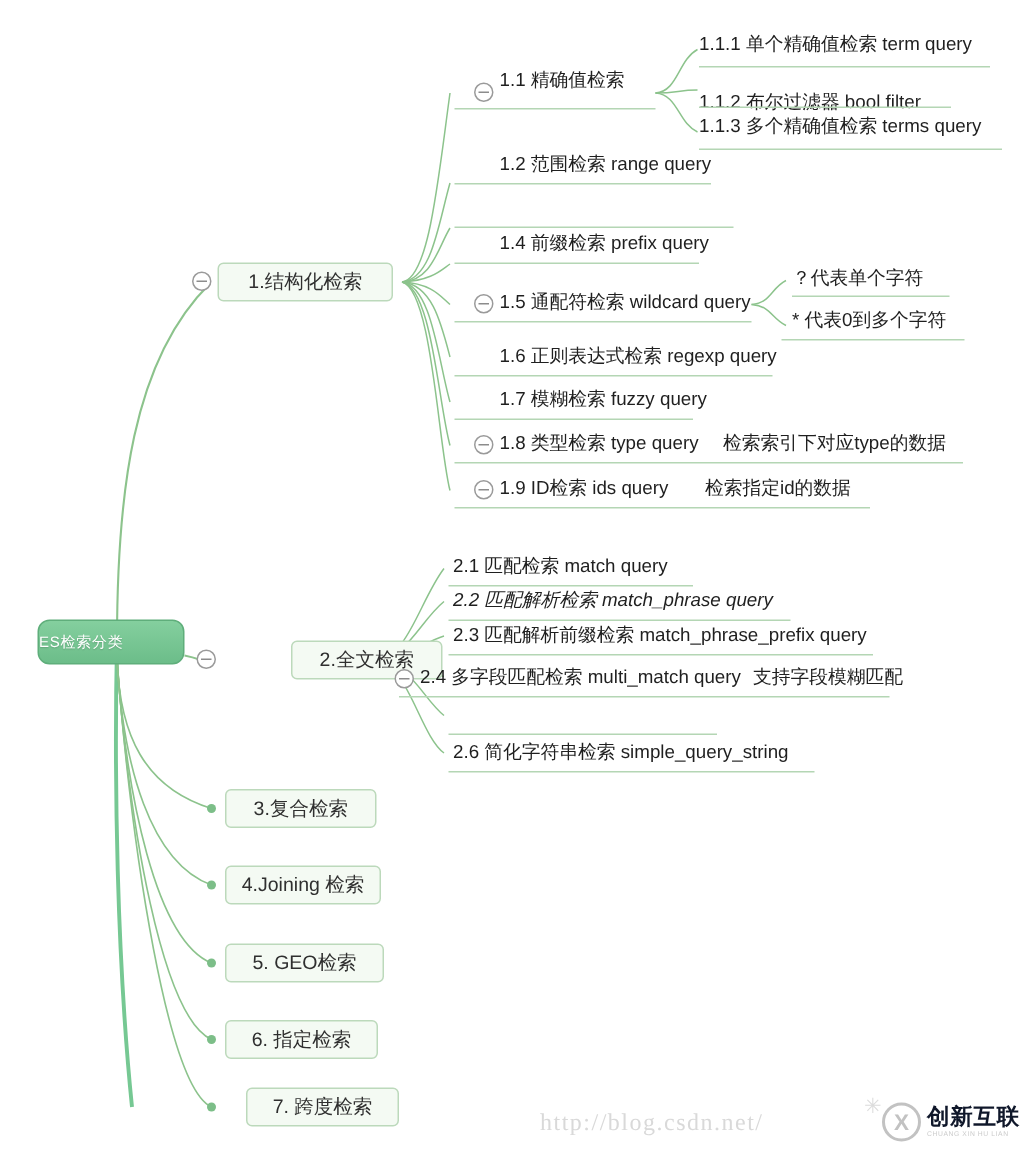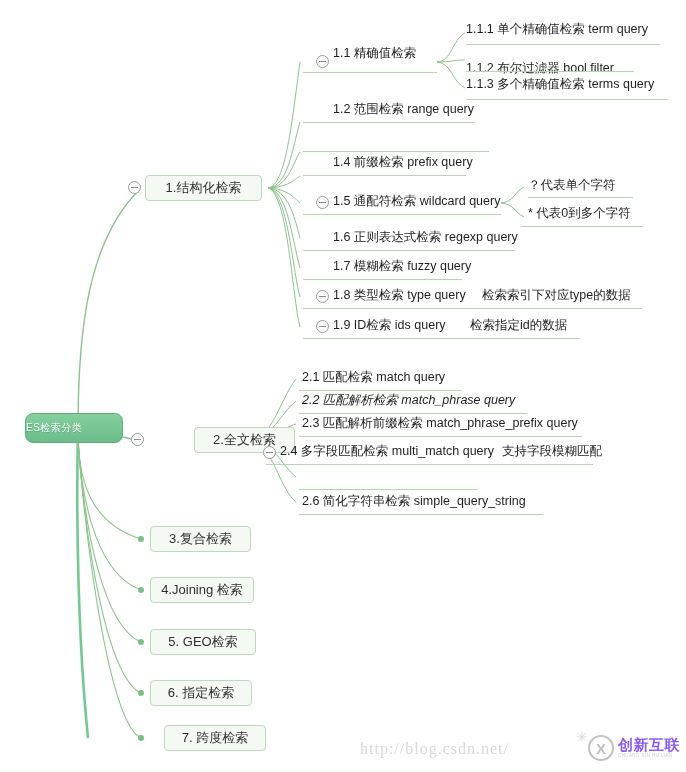--- a/index.html
+++ b/index.html
@@ -142,21 +142,21 @@
     color: #c2c2c2;
   }
   .logo-text {
     display: flex;
     flex-direction: column;
     line-height: 1;
   }
   .logo-cn {
     font-size: 15px;
     font-weight: bold;
-    color: #8b5cf6;
+    color: #0f172a;
     letter-spacing: 0.5px;
   }
   .logo-py {
     font-size: 4.5px;
     color: #cccccc;
     letter-spacing: 0.4px;
     margin-top: 2px;
   }
   .sparkle {
     position: absolute;

